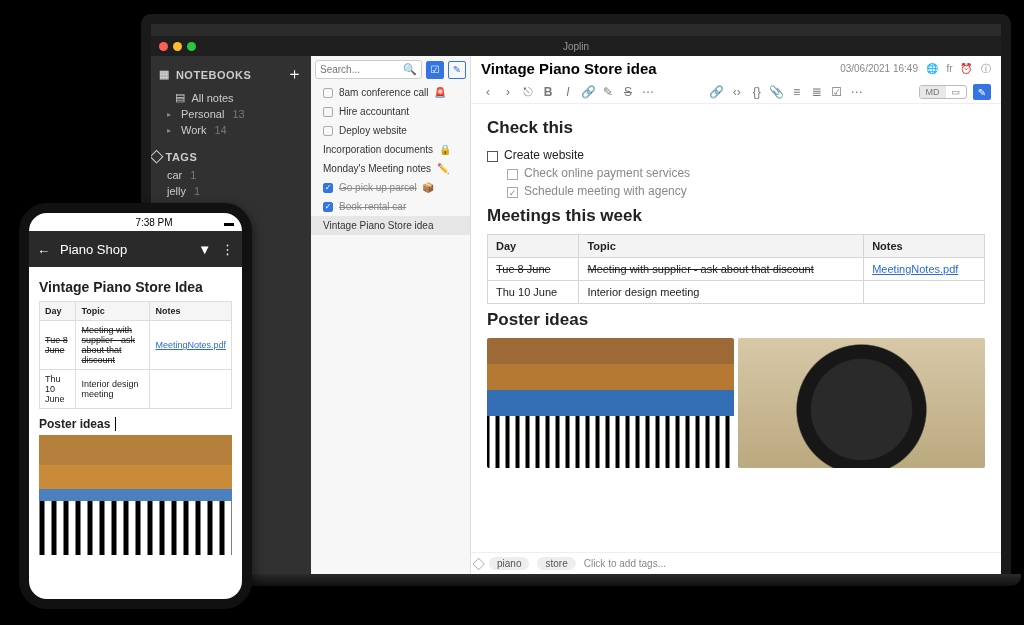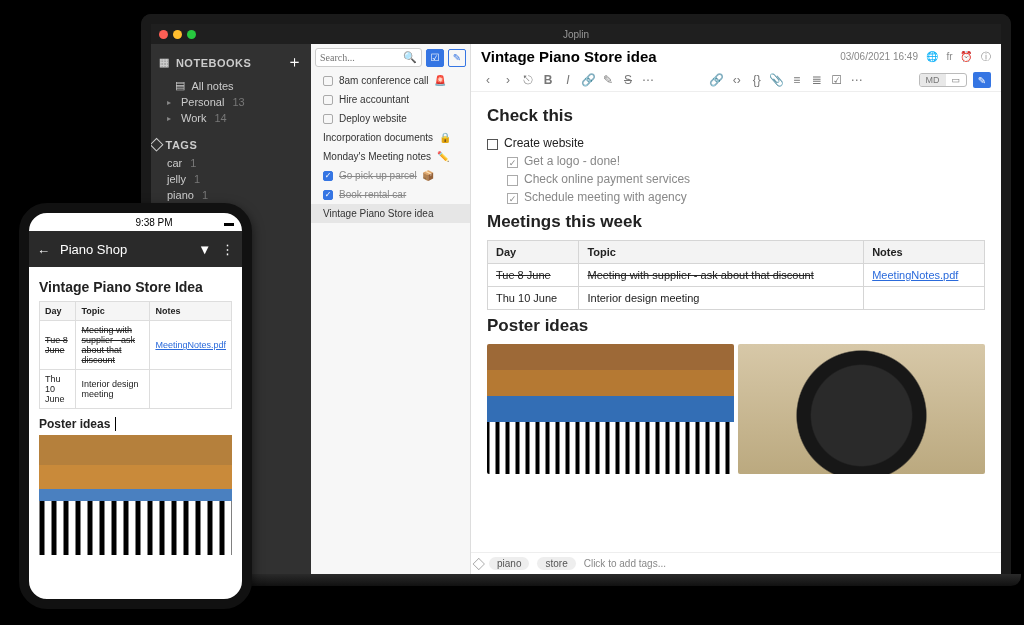--- a/index.html
+++ b/index.html
@@ -37,20 +37,21 @@
   }
   .titlebar {
     height: 20px;
     background: #1f1f1f;
     display: flex;
     align-items: center;
     padding: 0 8px;
     color: #999;
     font-size: 10px;
     position: relative;
+    margin-top: 12px;
   }
   .dots { display: flex; gap: 5px; }
   .dot { width: 9px; height: 9px; border-radius: 50%; }
   .dot.red { background: #ff5f56; }
   .dot.yellow { background: #ffbd2e; }
   .dot.green { background: #27c93f; }
   .titlebar-title { position: absolute; left: 0; right: 0; text-align: center; pointer-events: none; }
 
   .laptop-body { flex: 1; display: flex; min-height: 0; }
   .sidebar {
@@ -82,21 +83,21 @@
     color: #333;
     display: flex;
     flex-direction: column;
   }
   .notelist-top { display:flex; gap:4px; padding:4px; align-items:center;}
   .search {
     flex: 1; border: 1px solid #ccc; border-radius: 3px;
     display: flex; align-items: center; padding: 2px 4px;
     background: #fff; color: #999;
   }
-  .search input { border:0; outline:0; width:100%; font-size:10px; background:transparent;font-family:Liberation Serif, serif;}
+  .search input { border:0; outline:0; width:100%; font-size:10px; background:transparent;}
   .search .mag { color:#888; font-size:11px;}
   .btn-small {
     width: 18px; height: 18px; border: 1px solid #3575e3;
     color: #3575e3; display: inline-flex;
     align-items: center; justify-content: center; font-size: 10px;
     border-radius: 2px;
   }
   .btn-small.fill { background:#3575e3; color:#fff; }
   .nl-item {
     display: flex; align-items: center; gap: 6px;
@@ -349,24 +350,20 @@
           <div class="tb-toggle">▭</div>
         </div>
         <div class="tb-edit-btn">✎</div>
       </div>
       <div class="editor-content">
         <h2>Check this</h2>
         <div id="check-list">
             <div class="check">
               <span class="box"></span>
               <span>Create website</span>
-            </div>
-            <div class="check sub checked">
-              <span class="box"></span>
-              <span>Get a logo - done!</span>
             </div>
             <div class="check sub">
               <span class="box"></span>
               <span>Check online payment services</span>
             </div>
             <div class="check sub checked">
               <span class="box"></span>
               <span>Schedule meeting with agency</span>
             </div>
           </div>
@@ -408,21 +405,21 @@
   </div>
 </div>
 <div class="laptop-base"></div>
 
 <div class="phone">
   <div class="phone-status">
     <span style="display:flex;gap:4px;align-items:center;margin-top:46px;">
       <span>Carrier</span>
       <span>📶</span>
     </span>
-    <span>9:38 PM</span>
+    <span>7:38 PM</span>
     <span>▬</span>
   </div>
   <div class="phone-topbar">
     <span>←</span>
     <span>Piano Shop</span>
     <span class="spacer"></span>
     <span>▼</span>
     <span>⋮</span>
   </div>
   <div class="phone-content">

